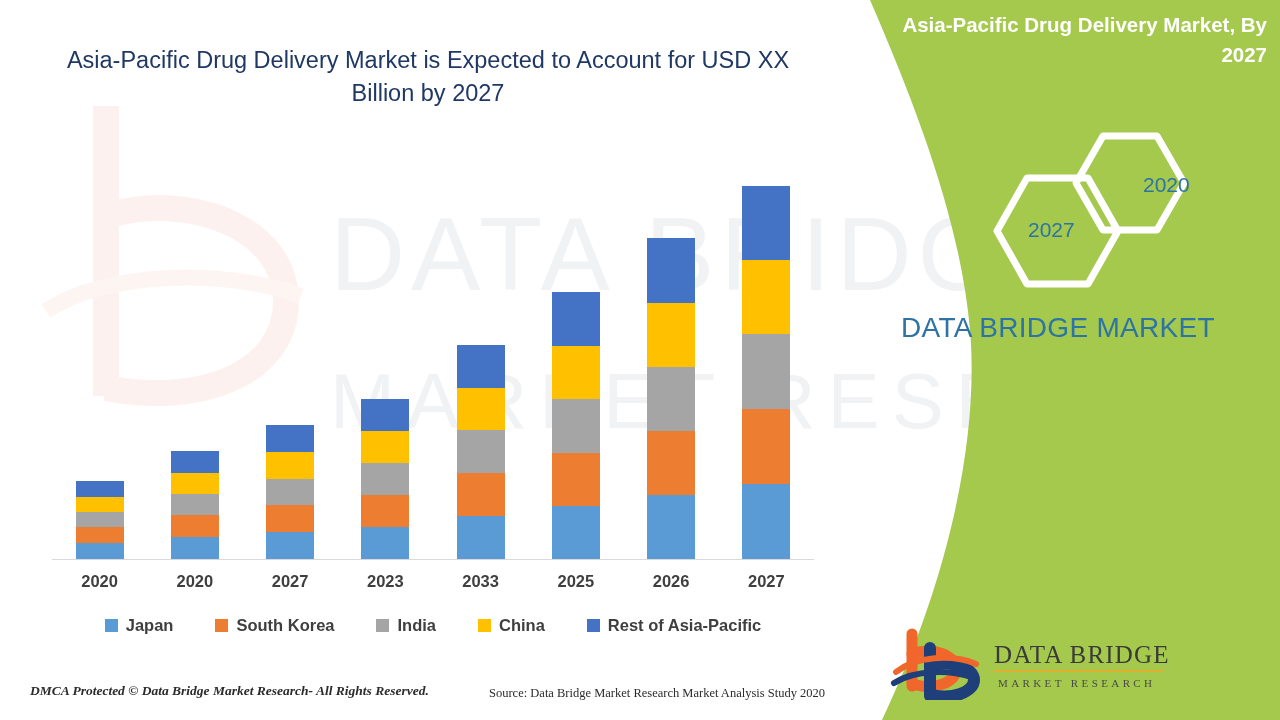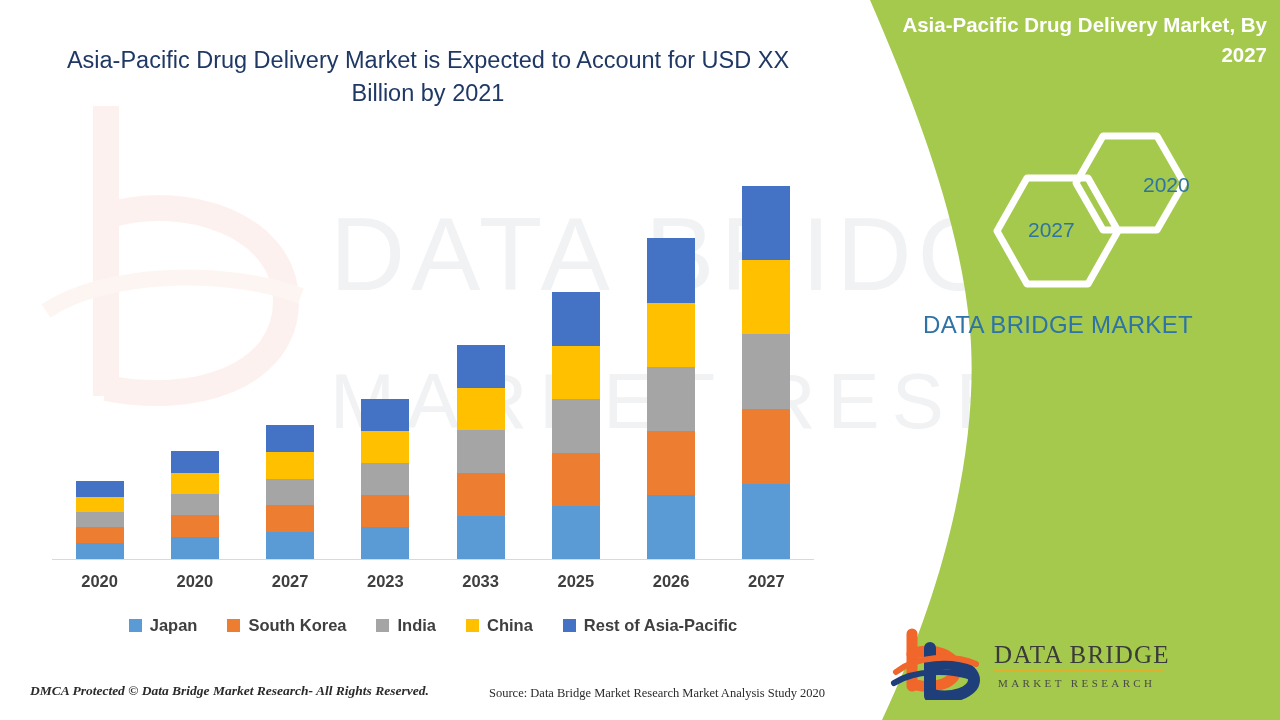--- a/index.html
+++ b/index.html
@@ -102,21 +102,21 @@
     color: #3f3f3f;
   }
 
   .legend {
     position: absolute;
     left: 52px; top: 616px;
     width: 762px;
     display: flex;
     justify-content: center;
     align-items: flex-end;
-    gap: 30px;
+    gap: 42px;
   }
   .legend-item { display: flex; align-items: center; gap: 8px; }
   .legend-swatch { width: 13px; height: 13px; flex: 0 0 auto; }
   .legend-label {
     font-size: 16.5px;
     font-weight: bold;
     color: #3f3f3f;
     white-space: nowrap;
   }
 
@@ -176,21 +176,21 @@
     font-weight: 400;
   }
   .hex-label.a { left: 168px; top: 45px; }
   .hex-label.b { left: 53px; top: 90px; }
 
   .brand {
     position: absolute;
     left: 40px; top: 308px;
     width: 376px;
     text-align: center;
-    font-size: 24px;
+    font-size: 28px;
     line-height: 1.42;
     color: #2e73a5;
     letter-spacing: .3px;
   }
 
   .logo {
     position: absolute;
     left: 60px; top: 628px;
     width: 280px; height: 72px;
   }
@@ -207,21 +207,21 @@
   </div>
 
   <div class="wm-logo">
     <svg viewBox="0 0 300 330" width="300" height="330">
       <path d="M70 10 L70 300" stroke="#fbe7e2" stroke-width="26" fill="none"></path>
       <path d="M70 120 C150 95, 250 130, 250 205 C250 280, 160 310, 70 292" stroke="#fbe7e2" stroke-width="26" fill="none"></path>
       <path d="M10 215 C70 175, 190 172, 265 200" stroke="#fdeee9" stroke-width="16" fill="none"></path>
     </svg>
   </div>
 
-  <div class="chart-title">Asia-Pacific Drug Delivery Market is Expected to Account for USD XX Billion by 2021</div>
+  <div class="chart-title">Asia-Pacific Drug Delivery Market is Expected to Account for USD XX Billion by 2027</div>
 
   <div class="plot">
     <div class="bars" id="bars">
         <div class="bar-slot">
           <div class="bar">
             <div class="seg" style="background: rgb(68, 114, 196); height: 16px;"></div>
             <div class="seg" style="background: rgb(255, 192, 0); height: 15px;"></div>
             <div class="seg" style="background: rgb(165, 165, 165); height: 15px;"></div>
             <div class="seg" style="background: rgb(237, 125, 49); height: 16px;"></div>
             <div class="seg" style="background: rgb(91, 155, 213); height: 16px;"></div>

